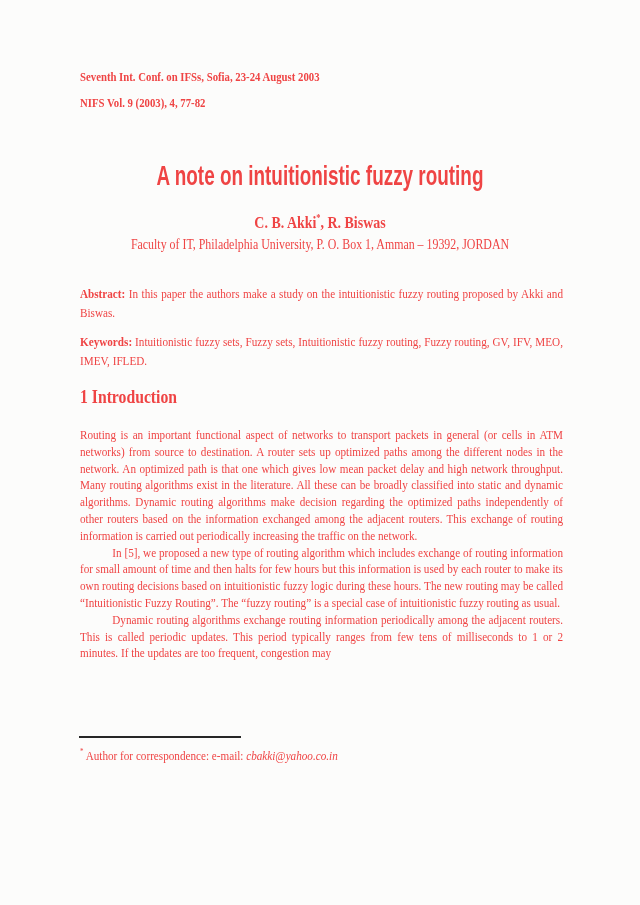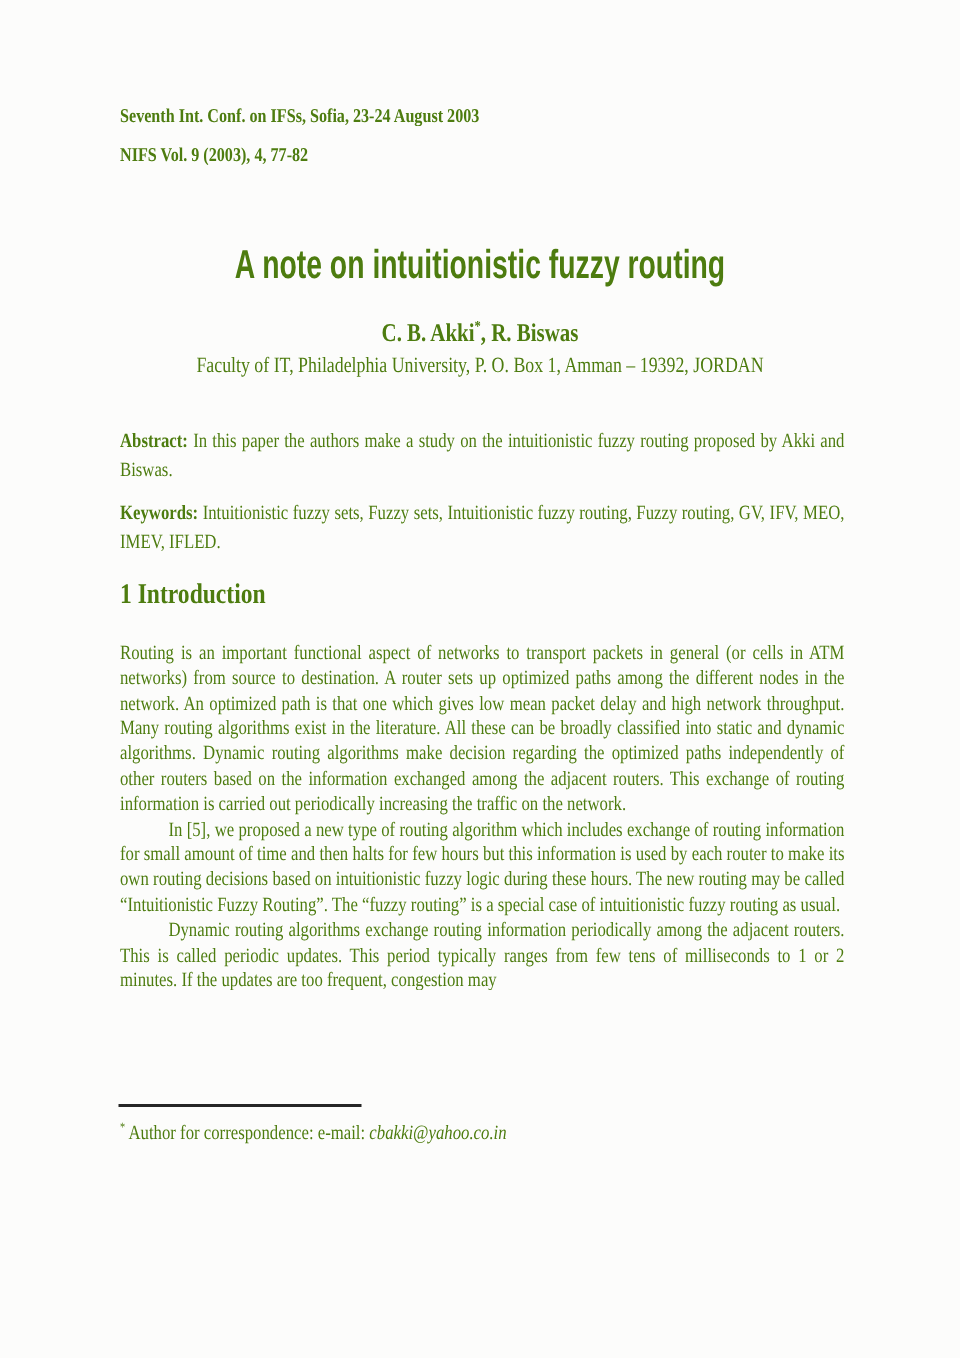--- a/index.html
+++ b/index.html
@@ -3,21 +3,21 @@
 <meta charset="utf-8">
 <title>Scanned paper page</title>
 <style>
   html,body { margin:0; padding:0; }
   body { background:#ffffff; }
   .page {
     position:relative;
     width:640px; height:905px;
     margin:0;
     background:#fcfcfb;
-    color:#4d7c0f;
+    color:#ef4444;
     font-family:"Liberation Serif", serif;
     overflow:hidden;
   }
   
   .sx { transform:scaleX(.827); transform-origin:left top; }
   .sxc { transform:scaleX(.82); transform-origin:center top; }
 
   .conf-line {
     position:absolute; left:80px; top:69px;
     font-size:13px; font-weight:bold; white-space:nowrap;

